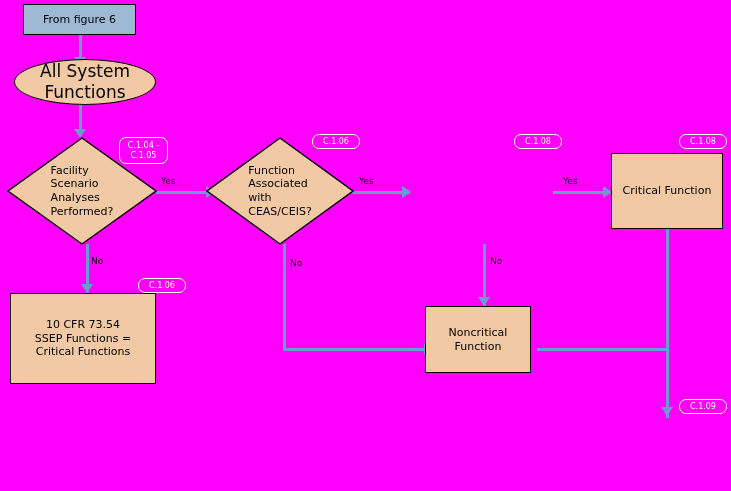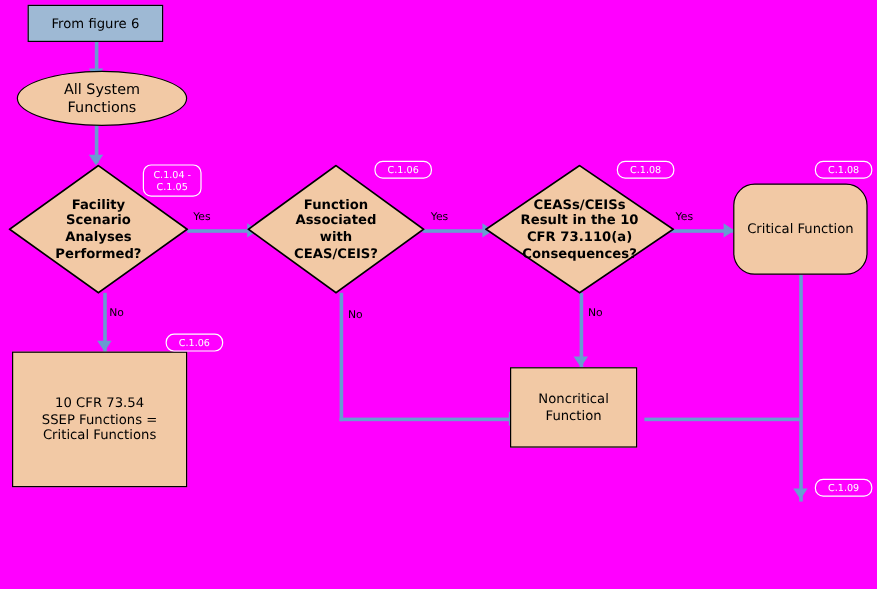--- a/index.html
+++ b/index.html
@@ -35,46 +35,44 @@
   .box-start {
     background: #9EB9D4;
     border: 1px solid #000000;
     font-size: 11px;
   }
   
   .ellipse {
     background: #F2C9A5;
     border: 1px solid #000000;
     border-radius: 50%;
-    font-size: 12px;
+    font-size: 17px;
   }
   
   .diamond-wrap {
     position: absolute;
   }
   .diamond-shape {
     position: absolute;
     left: 0; top: 0;
     width: 100%; height: 100%;
   }
   .diamond-shape svg { display: block; width: 100%; height: 100%; }
   .diamond-label {
     position: absolute;
     left: 0; top: 0;
     width: 100%; height: 100%;
     display: flex;
     align-items: center;
     justify-content: center;
-    text-align: center;
     font-size: 11px;
     color: #000;
     line-height: 1.25;
     white-space: pre-line;
     pointer-events: none;
-    font-weight: bold;
   }
   
   .callout {
     position: absolute;
     box-sizing: border-box;
     background: #FF00FF;
     border: 1px solid #FFFFFF;
     border-radius: 7px;
     color: #FFFFFF;
     font-size: 8px;
@@ -177,35 +175,24 @@
       <svg viewBox="0 0 148 108" preserveAspectRatio="none">
         <polygon points="74,1 147,54 74,107 1,54" fill="#F2C9A5" stroke="#000000" stroke-width="1.4"></polygon>
       </svg>
     </div>
     <div class="diamond-label">Function
 Associated
 with
 CEAS/CEIS?</div>
   </div>
 
-  <div class="diamond-wrap" style="left:404px; top:137px; width:158px; height:108px;">
-    <div class="diamond-shape">
-      <svg viewBox="0 0 158 108" preserveAspectRatio="none">
-        <polygon points="79,1 157,54 79,107 1,54" fill="#F2C9A5" stroke="#000000" stroke-width="1.4"></polygon>
-      </svg>
-    </div>
-    <div class="diamond-label">CEASs/CEISs
-Result in the 10
-CFR 73.110(a)
-Consequences?</div>
-  </div>
-
-  <div class="node box" style="left:611px; top:153px; width:112px; height:76px;border-radius:18px;">Critical Function</div>
-
-  <div class="node box" style="left:10px; top:293px; width:146px; height:113px;">10 CFR 73.54
+
+  <div class="node box" style="left:611px; top:153px; width:112px; height:76px;">Critical Function</div>
+
+  <div class="node box" style="left:10px; top:293px; width:146px; height:91px;">10 CFR 73.54
 SSEP Functions =
 Critical Functions</div>
 
   <div class="node box" style="left:425px; top:306px; width:106px; height:67px;">Noncritical
 Function</div>
 
 
   <div class="callout" style="left:119px; top:137px; width:49px; height:27px;">C.1.04 -
 C.1.05</div>
 

